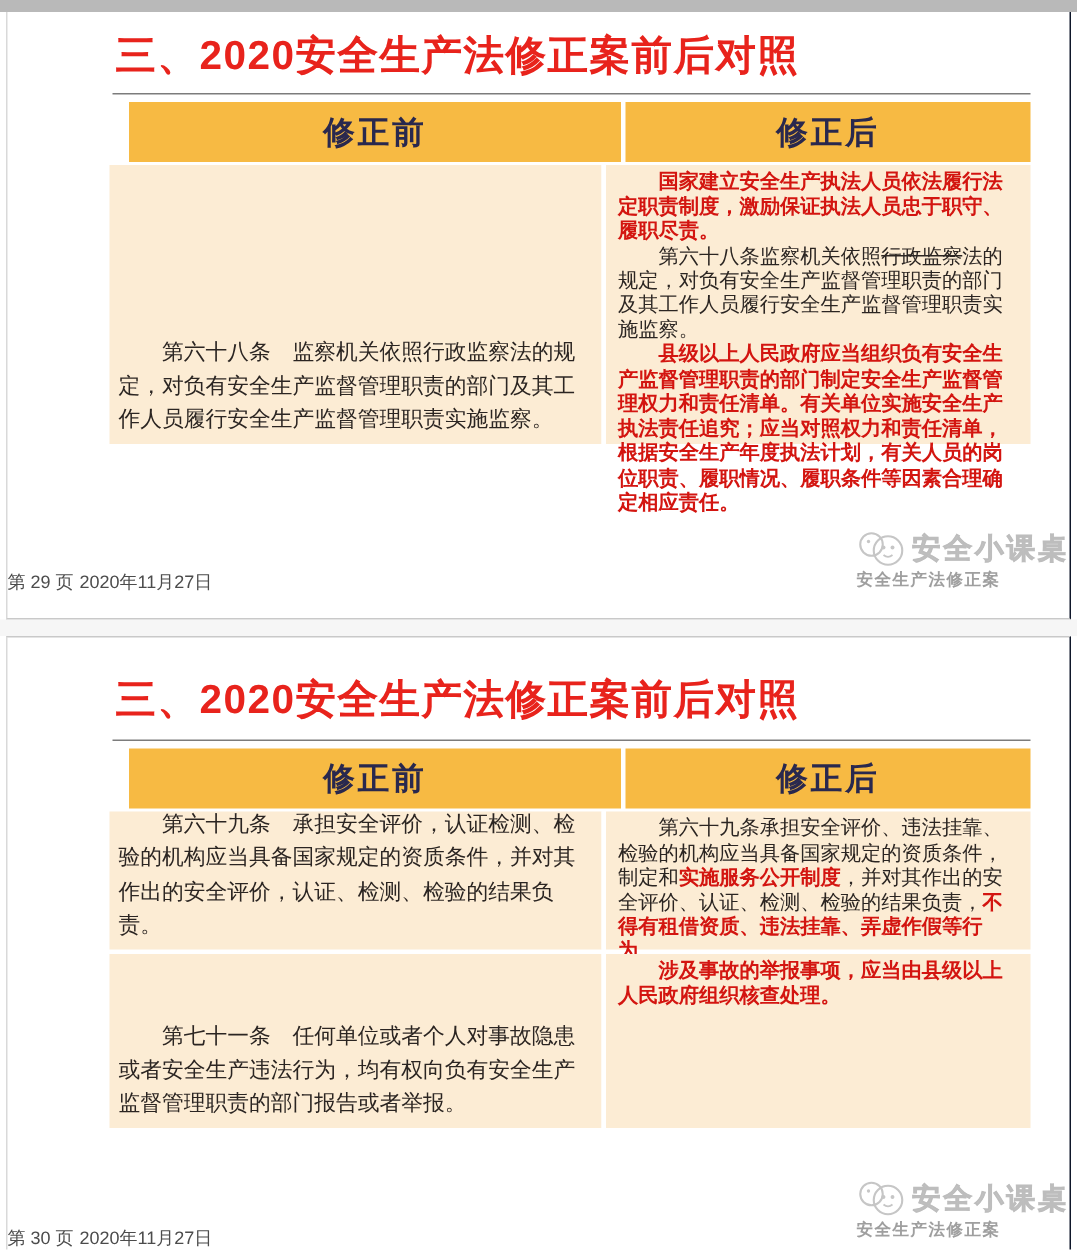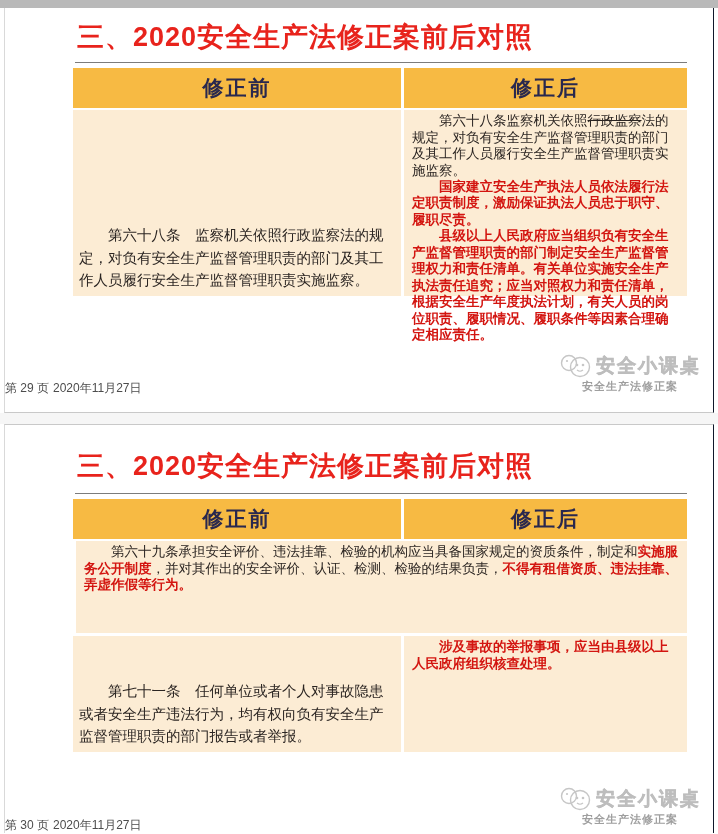--- a/index.html
+++ b/index.html
@@ -14,21 +14,21 @@
   .slide{position:relative;background:#fff;margin:0 4px;border-left:1px solid #d9d9d9;border-right:1px solid #0f172a;padding-left:32px;}
   .slide1{height:405px;border-bottom:1px solid #c9c9c9;}
   .sep{height:11px;background:#f6f6f6;}
   .slide2{height:409px;border-top:1px solid #c9c9c9;}
   .title{color:var(--title_red);font-size:27px;font-weight:800;letter-spacing:1px;
          padding:12px 0 0 40px;line-height:1.3;font-family:"Liberation Sans","DejaVu Sans",sans-serif;}
   .slide2 .title{padding-top:24px;}
   .rule{border-top:1px solid #7c7c7c;margin:7px 26px 0 38px;}
   .slide2 .rule{margin-top:9px;}
   .tbl{margin:5px 26px 0 36px;}
-  .thead{display:flex;height:40px;}
+  .thead{display:flex;height:40px;margin-left:13px;}
   .th{background:var(--header_bg);color:var(--header_text);font-weight:800;font-size:21px;
       display:flex;align-items:center;justify-content:center;letter-spacing:2px;}
   .th.before{width:328px;}
   .th.after{flex:1;}
   .col-gap{width:3px;background:#fff;}
   .trow{display:flex;margin-top:2px;}
   .trow + .trow{margin-top:3px;}
   .td{background:var(--cell_bg);color:var(--body_text);}
   .td.before{width:328px;display:flex;flex-direction:column;justify-content:flex-end;
              padding:4px 6px;font-size:14.5px;line-height:1.56;}
@@ -37,21 +37,21 @@
   .row-a69{height:92px;}
   .row-a71{height:116px;}
   .para{text-indent:2em;}
   .run-n{color:var(--body_text);}
   .run-r{color:var(--red_text);font-weight:700;}
   .run-s{color:var(--body_text);text-decoration:line-through;}
   .footer-date{position:absolute;left:48px;font-size:12px;color:var(--footer_text);}
   .footer-page{position:absolute;left:0;right:0;text-align:left;font-size:12px;color:var(--footer_text);}
   .slide1 .footer-date,.slide1 .footer-page{top:372px;}
   .slide2 .footer-date,.slide2 .footer-page{top:392px;}
-  .wm{position:absolute;right:12px;text-align:center;}
+  .wm{position:absolute;right:0;text-align:left;}
   .slide1 .wm{top:344px;}
   .slide2 .wm{top:360px;}
   .wm-row{display:flex;align-items:center;justify-content:flex-end;gap:3px;}
   .wm-title{font-size:19px;font-weight:700;color:var(--watermark_gray);letter-spacing:2px;
             -webkit-text-stroke:0.5px #bdbdbd;}
   .wm-sub{font-size:11px;font-weight:600;color:#9f9f9f;margin-top:-1px;letter-spacing:1px;}
 </style>
 </head>
 <body>
 
@@ -65,22 +65,22 @@
       <div class="th before">修正前</div>
       <div class="col-gap"></div>
       <div class="th after">修正后</div>
     </div>
     <div class="trow row-a68">
       <div class="td before">
           <p class="para"><span class="run-n">第六十八条　监察机关依照行政监察法的规定，对负有安全生产监督管理职责的部门及其工作人员履行安全生产监督管理职责实施监察。</span></p>
         </div>
       <div class="col-gap"></div>
       <div class="td after">
+          <p class="para"><span class="run-r">国家建立安全生产执法人员依法履行法定职责制度，激励保证执法人员忠于职守、履职尽责。</span></p>
           <p class="para"><span class="run-n">第六十八条监察机关依照</span><span class="run-s">行政监察</span><span class="run-n">法的规定，对负有安全生产监督管理职责的部门及其工作人员履行安全生产监督管理职责实施监察。</span></p>
-          <p class="para"><span class="run-r">国家建立安全生产执法人员依法履行法定职责制度，激励保证执法人员忠于职守、履职尽责。</span></p>
           <p class="para"><span class="run-r">县级以上人民政府应当组织负有安全生产监督管理职责的部门制定安全生产监督管理权力和责任清单。有关单位实施安全生产执法责任追究；应当对照权力和责任清单，根据安全生产年度执法计划，有关人员的岗位职责、履职情况、履职条件等因素合理确定相应责任。</span></p>
         </div>
     </div>
   </div>
   <div class="footer-date">2020年11月27日</div>
   <div class="footer-page">第 29 页</div>
   <div class="wm">
     <div class="wm-row">
       <svg width="34" height="28" viewBox="0 0 34 28">
         <circle cx="10" cy="11" r="7.5" fill="none" stroke="#c6c6c6" stroke-width="1.4"></circle>
@@ -101,20 +101,23 @@
 <section class="slide slide2">
   <h1 class="title">三、2020安全生产法修正案前后对照</h1>
   <div class="rule"></div>
   <div class="tbl">
     <div class="thead">
       <div class="th before">修正前</div>
       <div class="col-gap"></div>
       <div class="th after">修正后</div>
     </div>
     <div class="trow row-a69">
+      <div class="td before">
+          <p class="para"><span class="run-n">第六十九条　承担安全评价，认证检测、检验的机构应当具备国家规定的资质条件，并对其作出的安全评价，认证、检测、检验的结果负责。</span></p>
+        </div>
       <div class="col-gap"></div>
       <div class="td after">
           <p class="para"><span class="run-n">第六十九条承担安全评价、违法挂靠、检验的机构应当具备国家规定的资质条件，制定和</span><span class="run-r">实施服务公开制度</span><span class="run-n">，并对其作出的安全评价、认证、检测、检验的结果负责，</span><span class="run-r">不得有租借资质、违法挂靠、弄虚作假等行为。</span></p>
         </div>
     </div>
     <div class="trow row-a71">
       <div class="td before">
           <p class="para"><span class="run-n">第七十一条　任何单位或者个人对事故隐患或者安全生产违法行为，均有权向负有安全生产监督管理职责的部门报告或者举报。</span></p>
         </div>
       <div class="col-gap"></div>

